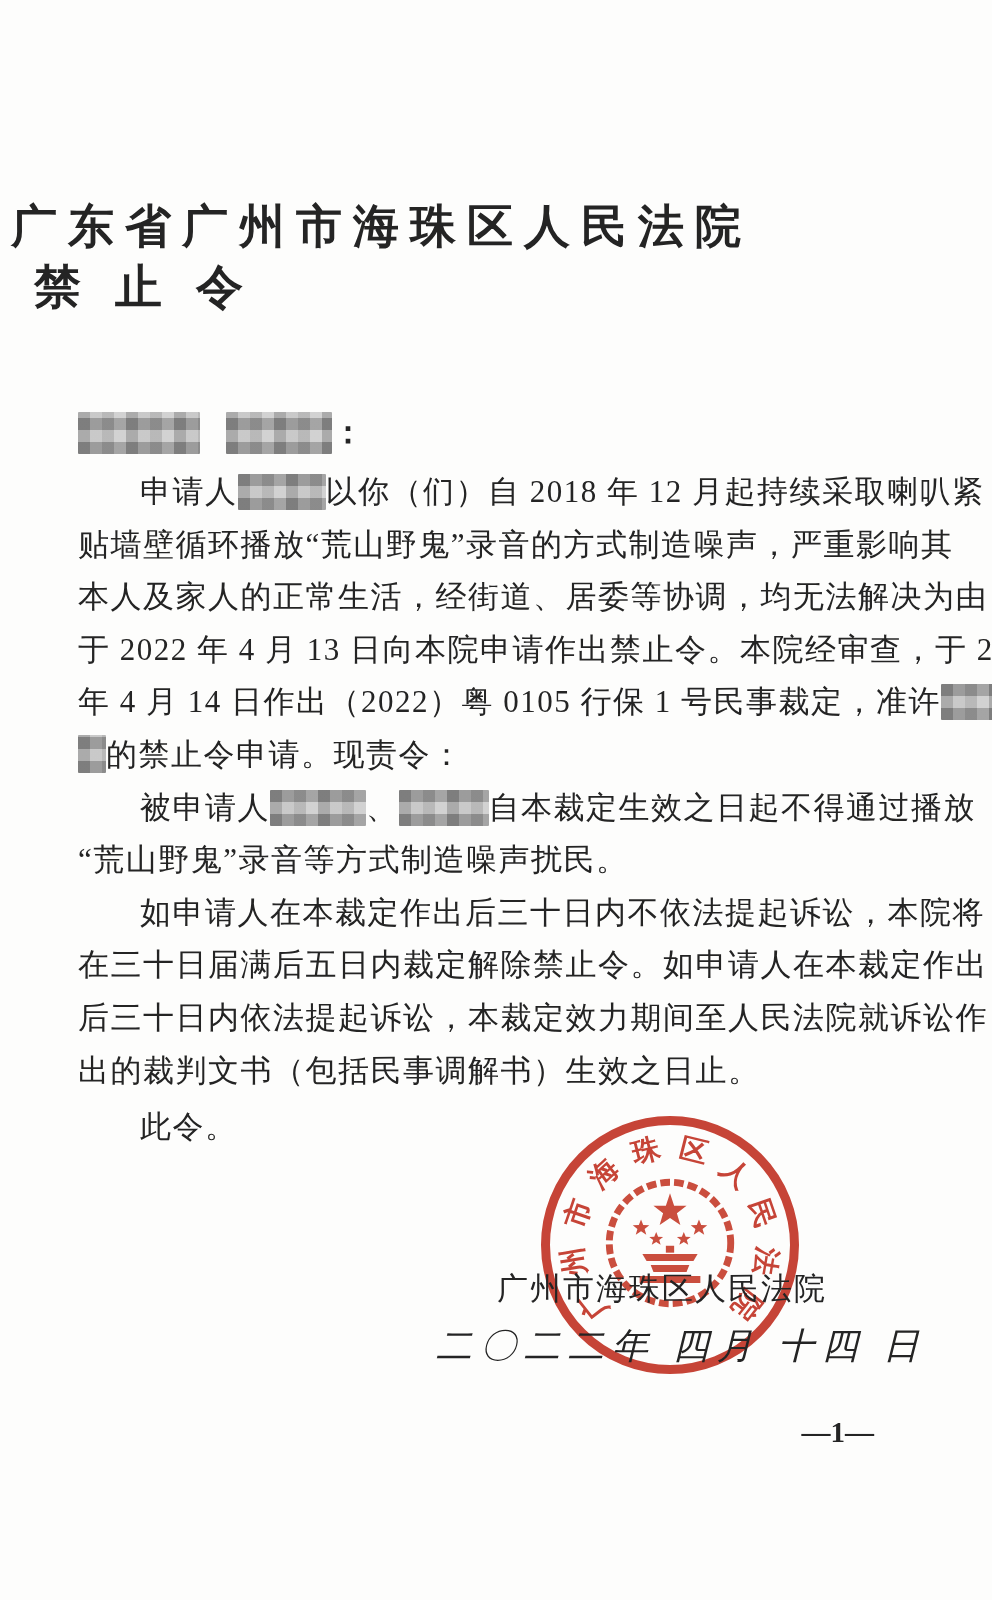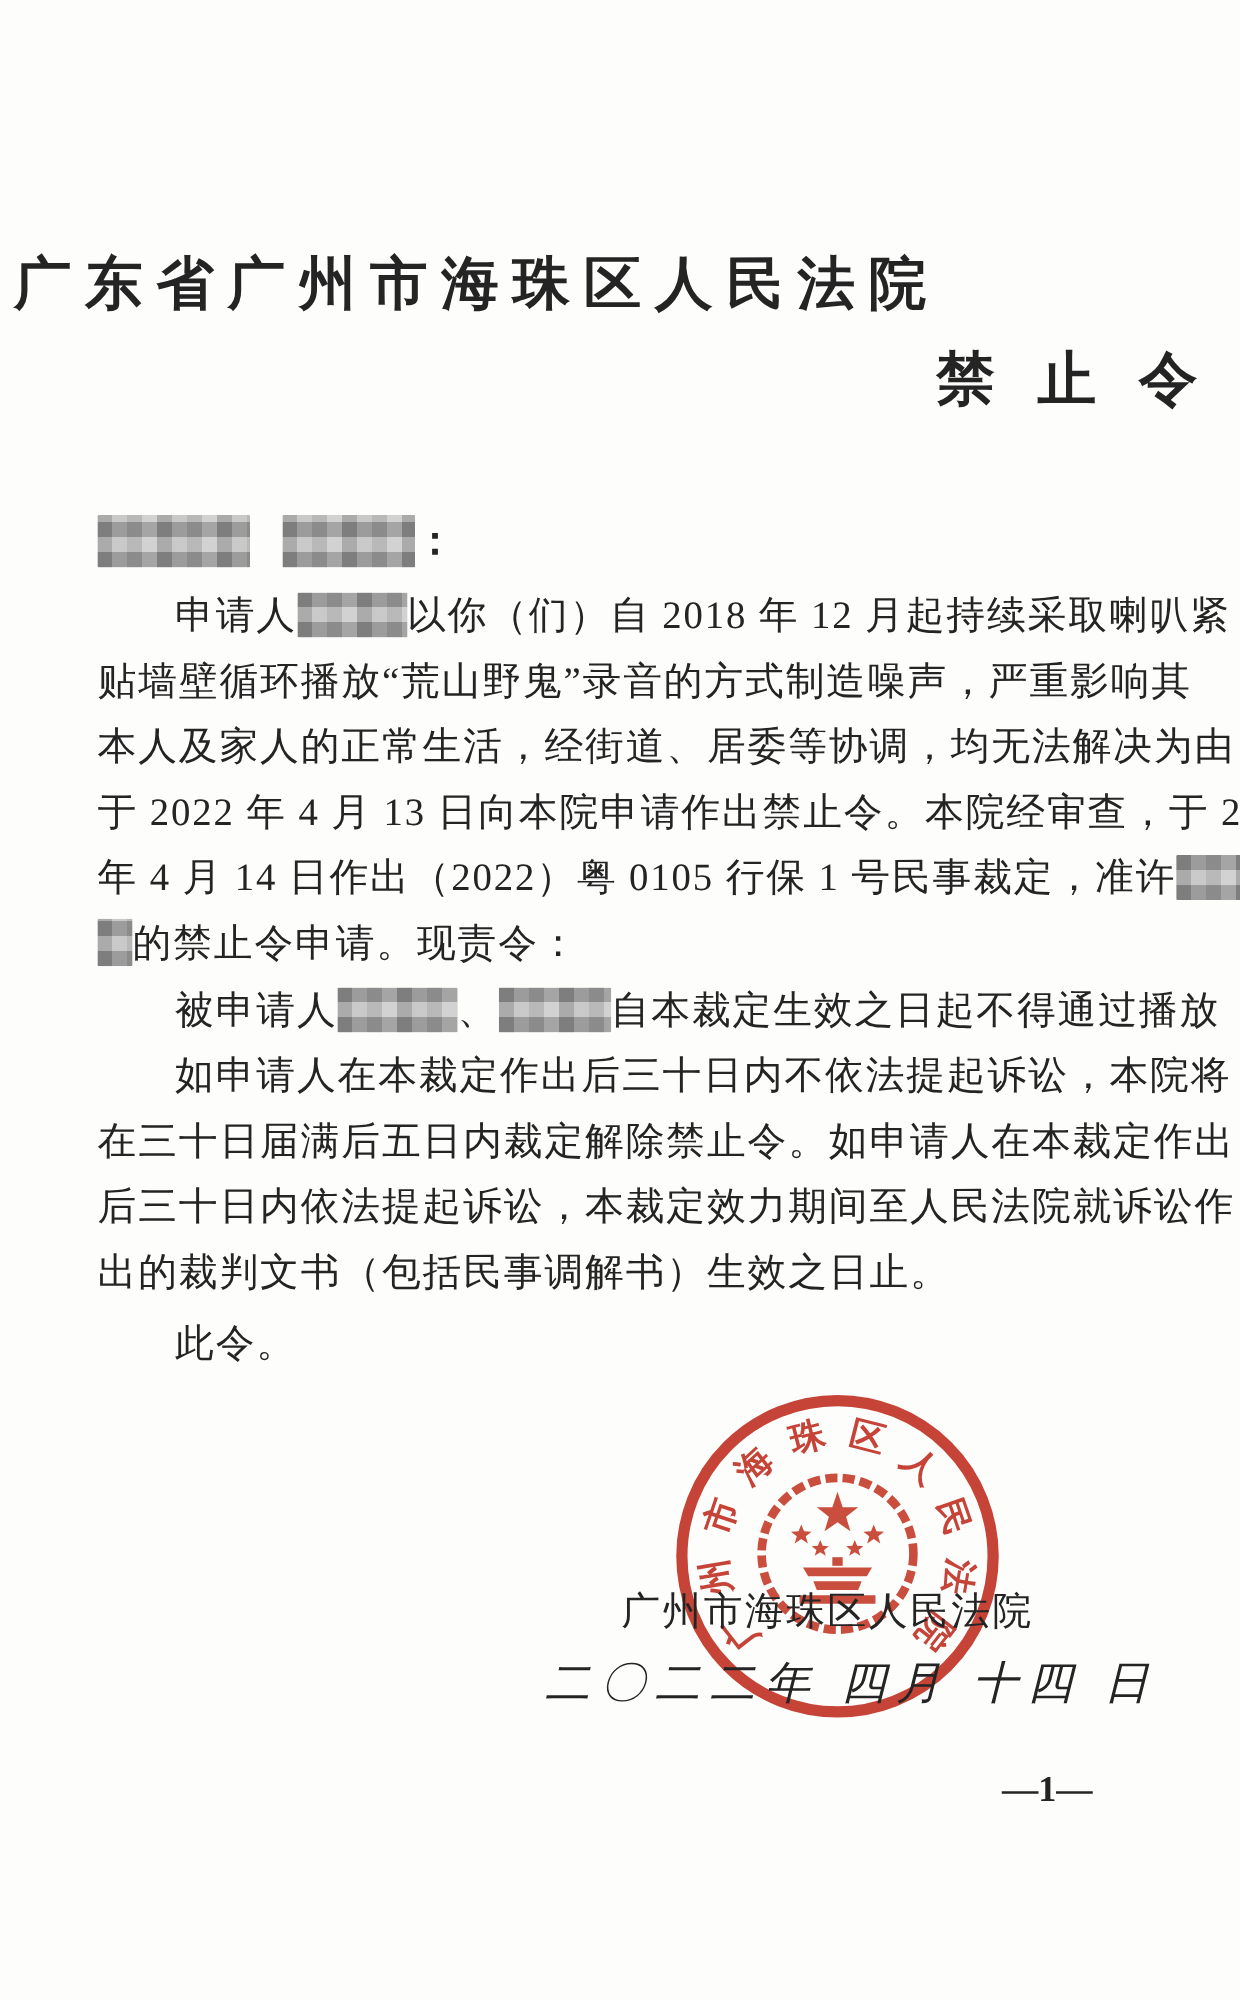--- a/index.html
+++ b/index.html
@@ -14,22 +14,22 @@
 
   
   .court-header {
     position: absolute; top: 196px; left: 0; width: 100%;
     text-align: left;
     font-size: 46px; font-weight: 600;
     letter-spacing: 11px; text-indent: 11px;
     white-space: nowrap;
   }
   .doc-title {
-    position: absolute; top: 272px; left: 0; width: 100%;
-    text-align: right;
+    position: absolute; top: 256px; left: 0; width: 100%;
+    text-align: left;
     font-size: 47px; font-weight: 700;
     letter-spacing: 34px; text-indent: 34px;
     white-space: nowrap;
   }
   .case-number {
     position: absolute; top: 368px; right: 122px;
     font-size: 31px; letter-spacing: 1px;
     white-space: nowrap;
   }
 
@@ -108,20 +108,21 @@
   <div class="addressee"><span class="px" style="width: 122px; height: 42px; margin-right: 26px;"></span><span class="px" style="width: 106px; height: 42px;"></span>：</div>
 
   <div class="body-lines">
       <div class="tline indent">申请人<span class="px" style="width: 88px; height: 36px;"></span>以你（们）自 2018 年 12 月起持续采取喇叭紧</div>
       <div class="tline">贴墙壁循环播放“荒山野鬼”录音的方式制造噪声，严重影响其</div>
       <div class="tline">本人及家人的正常生活，经街道、居委等协调，均无法解决为由，</div>
       <div class="tline">于 2022 年 4 月 13 日向本院申请作出禁止令。本院经审查，于 2022</div>
       <div class="tline">年 4 月 14 日作出（2022）粤 0105 行保 1 号民事裁定，准许<span class="px" style="width: 58px; height: 36px;"></span></div>
       <div class="tline"><span class="px" style="width: 28px; height: 38px;"></span>的禁止令申请。现责令：</div>
       <div class="tline indent">被申请人<span class="px" style="width: 96px; height: 36px;"></span>、<span class="px" style="width: 90px; height: 36px;"></span>自本裁定生效之日起不得通过播放</div>
+      <div class="tline">“荒山野鬼”录音等方式制造噪声扰民。</div>
       <div class="tline indent">如申请人在本裁定作出后三十日内不依法提起诉讼，本院将</div>
       <div class="tline">在三十日届满后五日内裁定解除禁止令。如申请人在本裁定作出</div>
       <div class="tline">后三十日内依法提起诉讼，本裁定效力期间至人民法院就诉讼作</div>
       <div class="tline">出的裁判文书（包括民事调解书）生效之日止。</div>
       <div class="tline indent cmd-line">此令。</div>
     </div>
 
   <div class="seal">
     <div class="seal-ring"></div>
     <div class="seal-ring-text">

